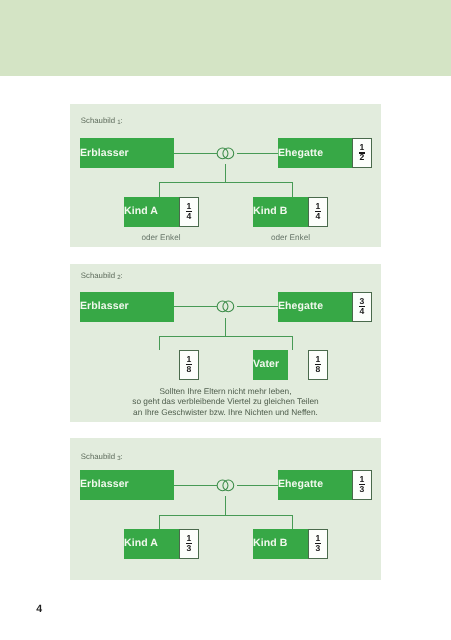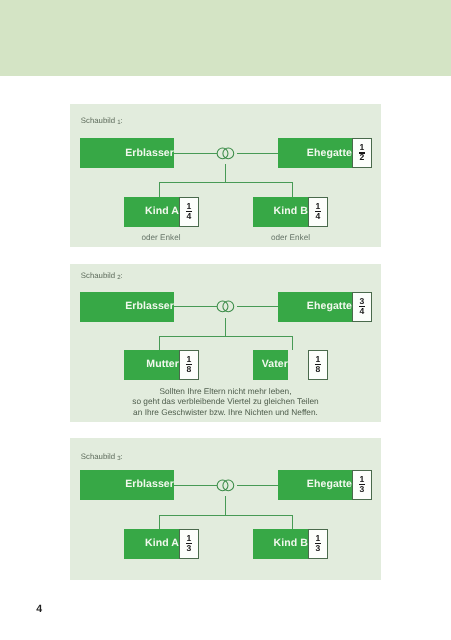--- a/index.html
+++ b/index.html
@@ -13,21 +13,21 @@
   .panel.p2{top:264px;height:157.5px;}
   .panel.p3{top:438px;height:141.5px;}
 
   .cap{position:absolute;left:10.8px;font-size:7.8px;color:#5d6b5b;
        letter-spacing:0;line-height:1;white-space:pre;}
   .cap .osf{font-size:6.1px;position:relative;top:0.85px;}
   .cap .osf.desc{top:1.9px;}
 
   
   .node{position:absolute;height:30px;background:#37a846;box-sizing:border-box;
-        display:flex;align-items:center;justify-content:flex-end;}
+        display:flex;align-items:center;justify-content:flex-start;}
   .node .lbl{color:#f1f8ed;font-weight:bold;font-size:10.5px;white-space:nowrap;
              letter-spacing:.1px;position:relative;top:-0.9px;}
 
   
   .frac{position:absolute;height:30px;width:20px;background:#fcfefb;
         border:1px solid #4a6a4c;box-sizing:border-box;}
   .frac>span{position:absolute;left:-1px;right:-1px;text-align:center;
              font-weight:bold;color:#151515;line-height:1;
              font-family:"Liberation Sans",sans-serif;font-size:8.6px;}
   .frac .num{top:4.1px;}
@@ -125,23 +125,20 @@
     <span class="num">3</span>
     <span class="bar"></span>
     <span class="den">4</span>
   </div>
 
   <div class="vl" style="left:155.2px;top:54px;height:18.3px;"></div>
   <div class="hl" style="left:89.2px;top:72.2px;width:133.7px;"></div>
   <div class="vl" style="left:89.2px;top:72.2px;height:14.1px;"></div>
   <div class="vl" style="left:222.2px;top:72.2px;height:14.1px;"></div>
 
-  <div class="node" style="left:54px;top:86.3px;width:55px;">
-    <span class="lbl">Mutter</span>
-  </div>
   <div class="frac" style="left:109px;top:86.3px;width:20px;">
     <span class="num">1</span>
     <span class="bar"></span>
     <span class="den">8</span>
   </div>
 
   <div class="node" style="left:183px;top:86.3px;width:35px;">
     <span class="lbl">Vater</span>
   </div>
   <div class="frac" style="left:238px;top:86.3px;">

